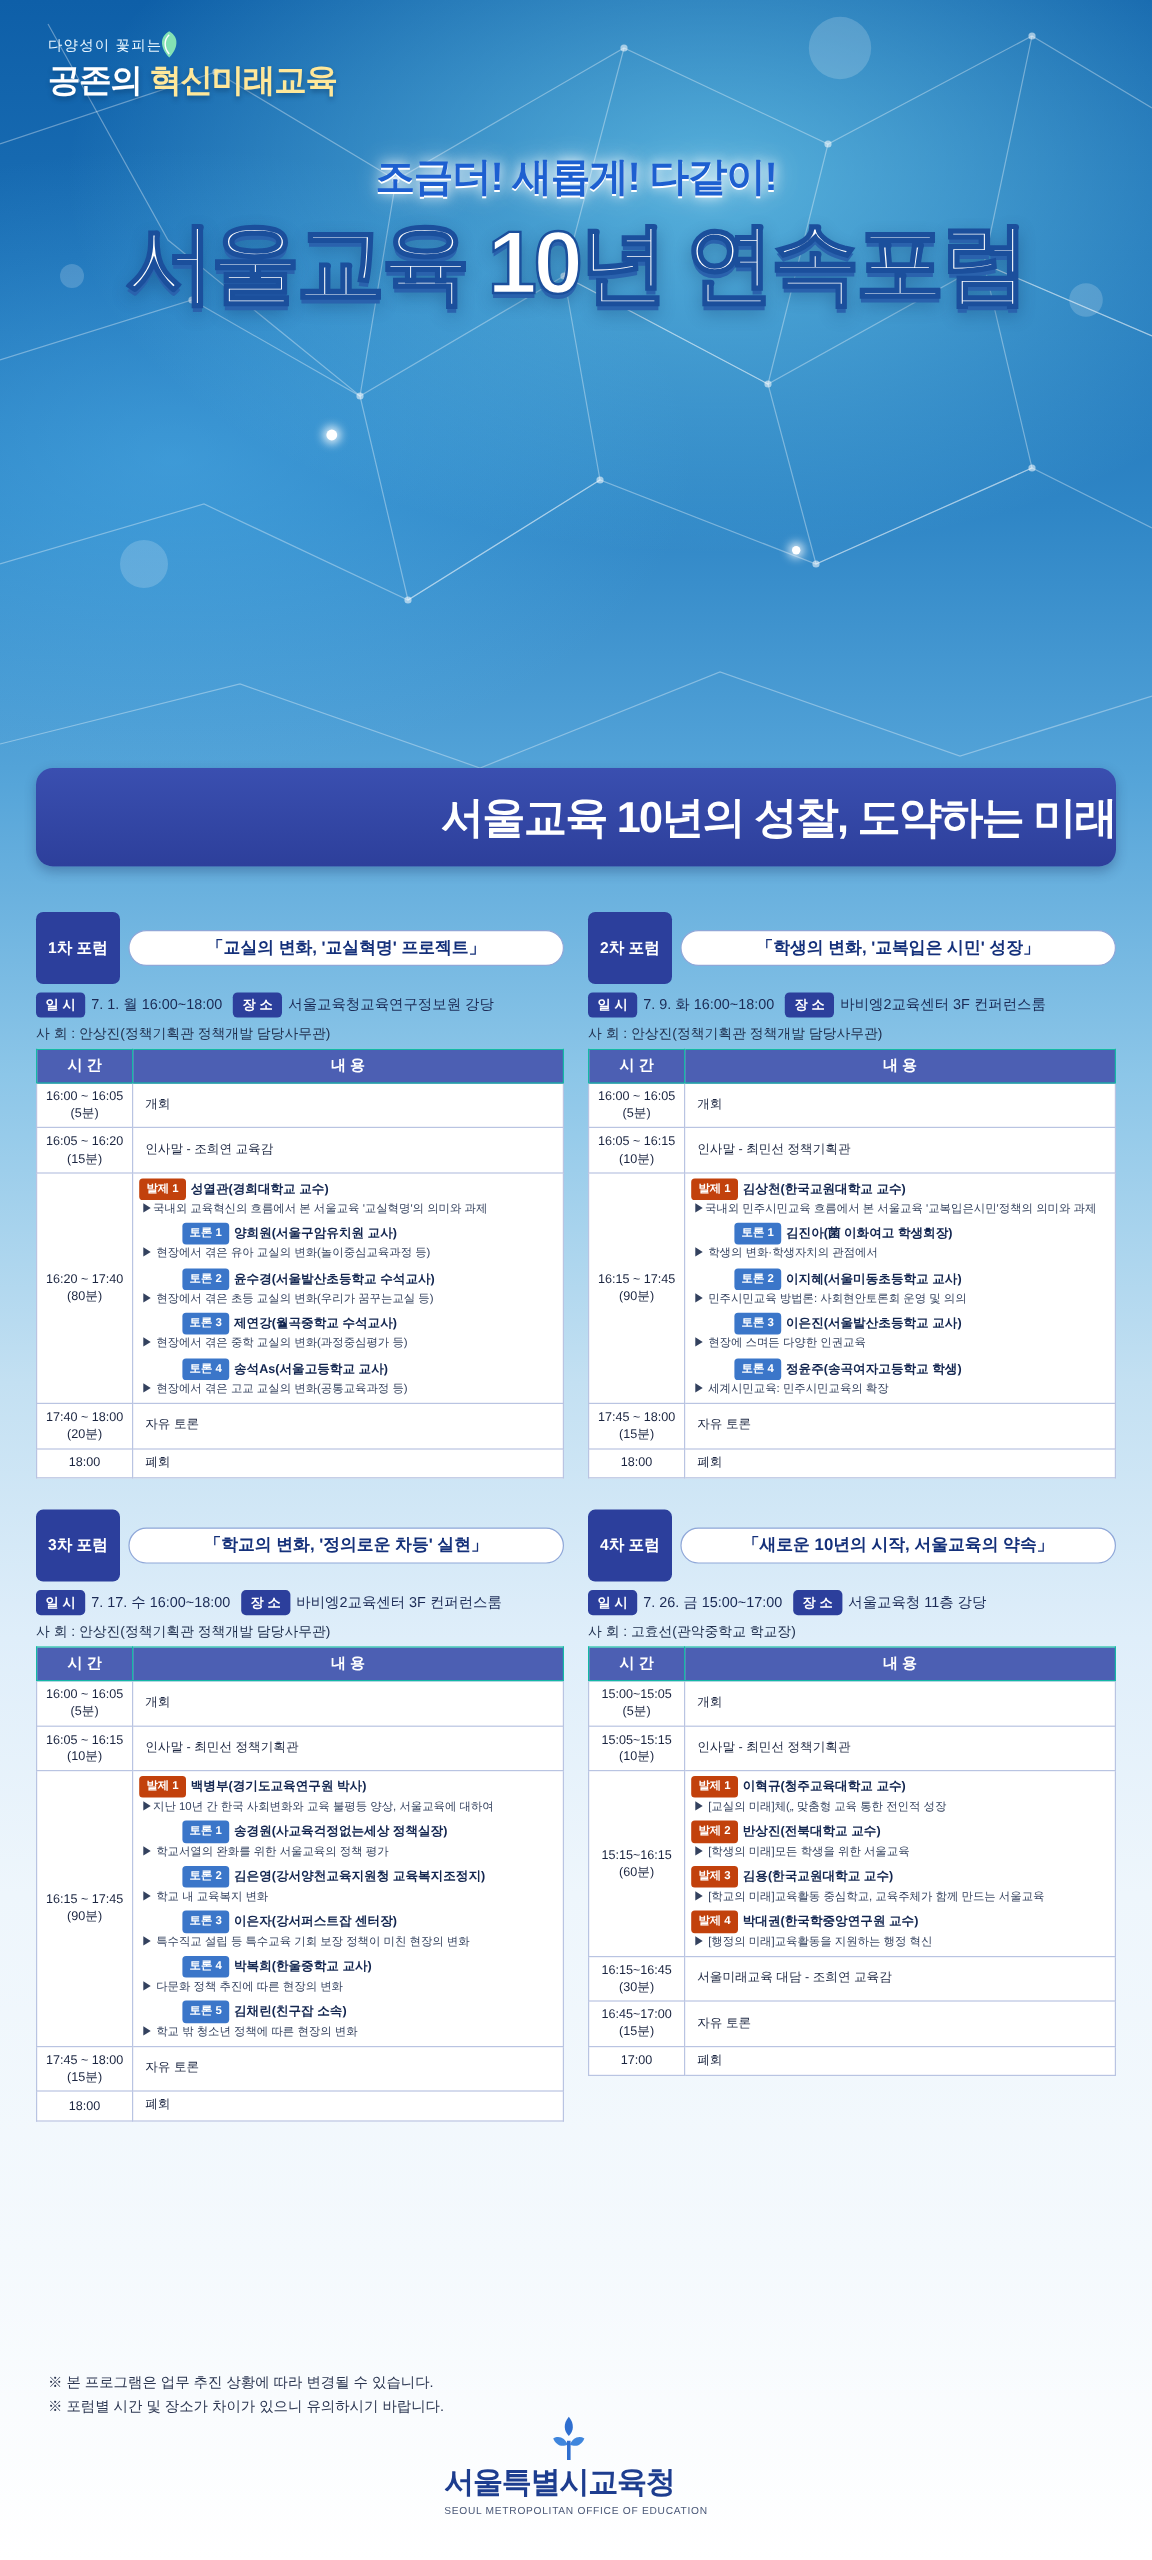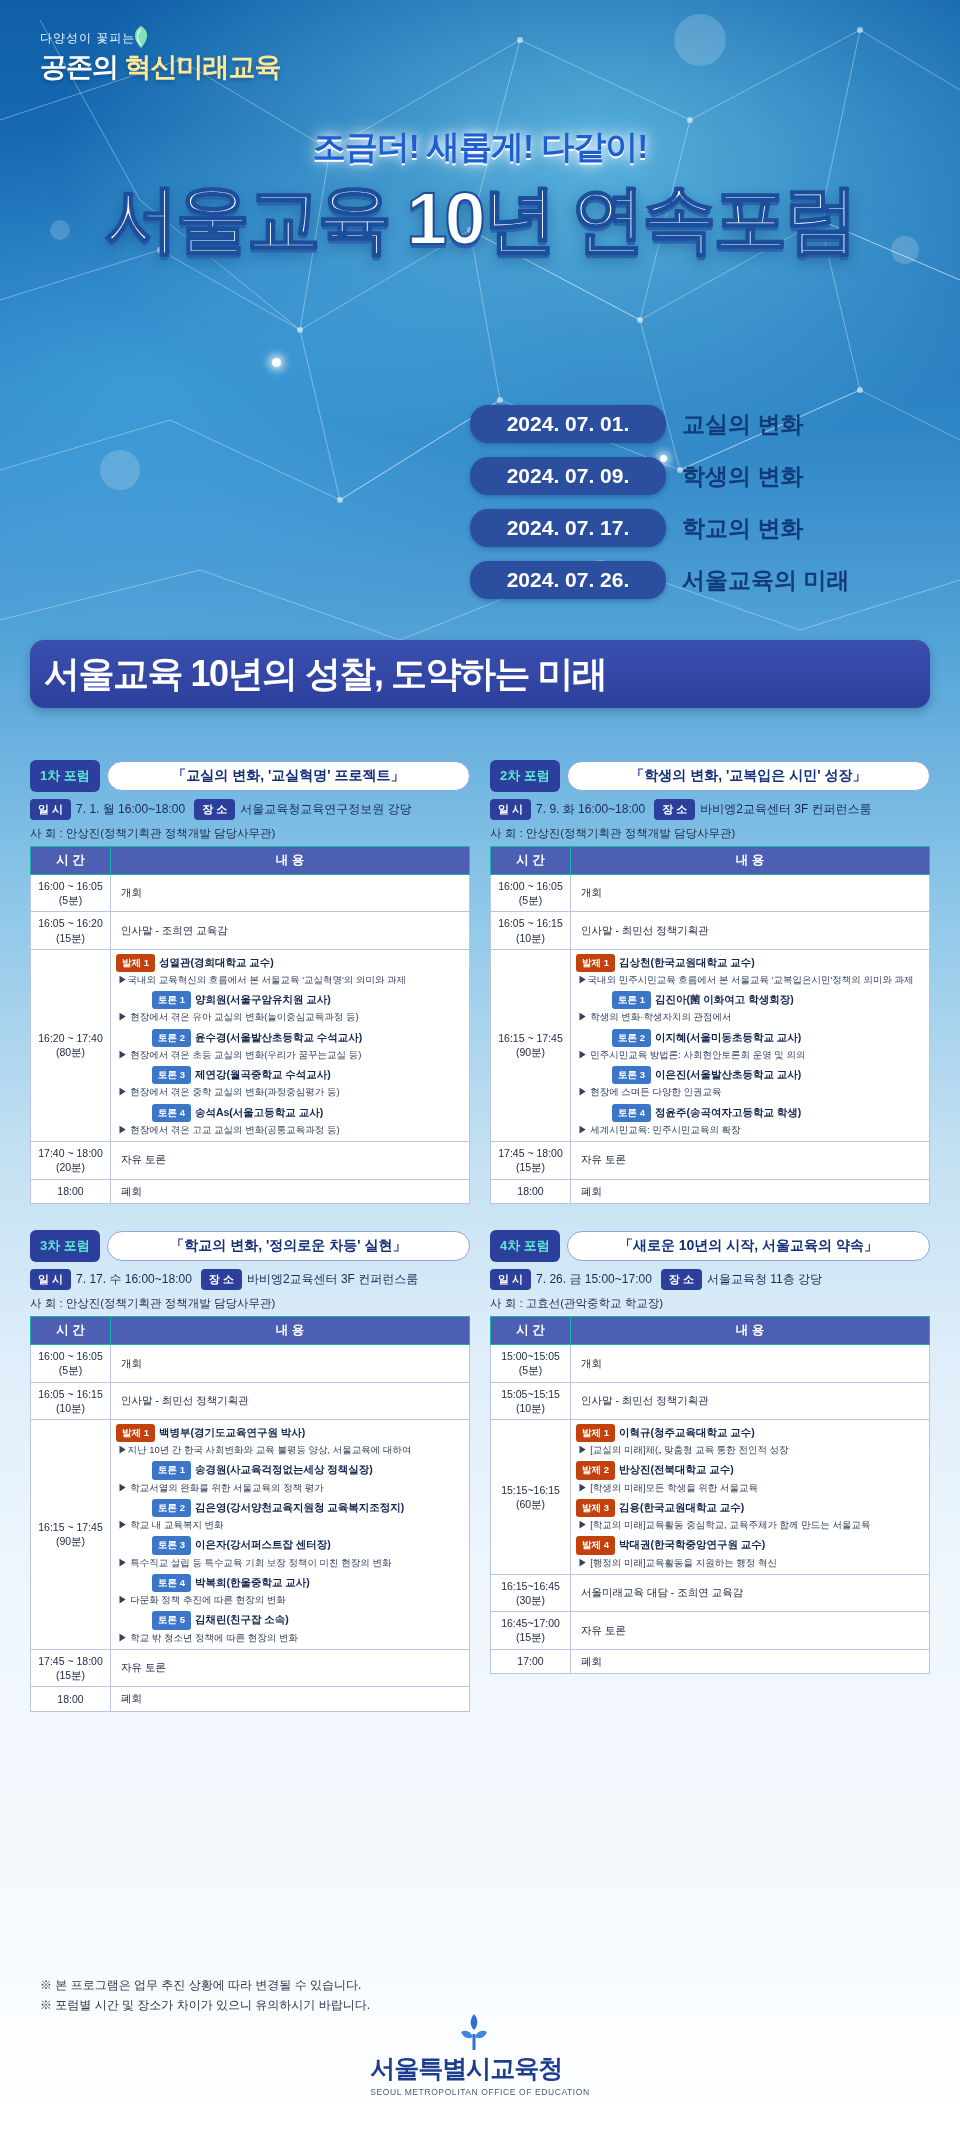--- a/index.html
+++ b/index.html
@@ -52,39 +52,39 @@
     background:#2b4f9e; color:#fff; font-size:21px; font-weight:bold;
     padding:7px 18px; border-radius:18px; min-width:196px; text-align:center;
     box-shadow:0 2px 5px rgba(0,40,90,0.3);
   }
   .datelabel {
     margin-left:16px; font-size:23px; font-weight:bold; color:#123a78;
   }
 
   
   .banner {
-    position:absolute; left:30px; top:640px; width:900px; height:68px;
+    position:absolute; left:30px; top:640px; width:900px; height:82px;
     background:linear-gradient(180deg,#3a4fb0,#2d3f9b);
     border-radius:14px;
-    display:flex; align-items:center; justify-content:flex-start;
+    display:flex; align-items:center; justify-content:flex-end;
     box-shadow:0 4px 10px rgba(20,40,90,0.3);
     padding-left:14px;
   }
   .banner span { color:#fff; font-size:36px; font-weight:bold; letter-spacing:-1.5px; }
 
   
   .grid {
     position:absolute; left:30px; top:760px; width:900px;
     display:grid; grid-template-columns: 440px 440px; column-gap:20px; row-gap:26px;
   }
   .forum { width:440px; }
   .fhead { display:flex; align-items:center; margin-bottom:7px; }
   .fbadge {
-    background:#2c3f9c; color:#5eead4; font-size:13px; font-weight:bold;
-    padding:7px 10px; border-radius:6px; white-space:nowrap;text-align:center;
+    background:#2c3f9c; color:#ffffff; font-size:13px; font-weight:bold;
+    padding:21px 10px; border-radius:6px; white-space:nowrap;text-align:center;
   }
   .ftitle {
     flex:1; margin-left:7px; border:1px solid #8fa7d8; border-radius:16px;
     background:#fff; color:#14307a; font-size:14px; font-weight:bold;
     padding:5px 10px; text-align:center; white-space:nowrap; overflow:hidden;
   }
   .finfo { display:flex; align-items:center; font-size:12px; color:#1b2a55; margin-bottom:6px; flex-wrap:nowrap; }
   .ilabel {
     background:#2c3f9c; color:#fff; font-size:11px; font-weight:bold;
     padding:3px 8px; border-radius:4px; margin-right:5px;
@@ -177,38 +177,20 @@
     </div>
   </div>
   <svg class="leafmark" viewBox="0 0 26 26">
     <path d="M13 2 C6 6 4 14 13 24 C22 14 20 6 13 2 Z" fill="#8ff0b5" opacity="0.9"></path>
     <path d="M13 5 C9 9 8 15 13 21" stroke="#fff" stroke-width="1.2" fill="none"></path>
   </svg>
 
   <div class="kicker">조금더! 새롭게! 다같이!</div>
   <div class="maintitle">서울교육 10년 연속포럼</div>
 
-  <div class="dates">
-    <div class="daterow">
-      <div class="datepill">2024. 07. 01.</div>
-      <div class="datelabel">교실의 변화</div>
-    </div>
-    <div class="daterow">
-      <div class="datepill">2024. 07. 09.</div>
-      <div class="datelabel">학생의 변화</div>
-    </div>
-    <div class="daterow">
-      <div class="datepill">2024. 07. 17.</div>
-      <div class="datelabel">학교의 변화</div>
-    </div>
-    <div class="daterow">
-      <div class="datepill">2024. 07. 26.</div>
-      <div class="datelabel">서울교육의 미래</div>
-    </div>
-  </div>
 
   <div class="banner">
     <span>서울교육 10년의 성찰, 도약하는 미래</span>
   </div>
 
   <div class="grid" id="forum-grid">
       <div class="forum">
         <div class="fhead">
           <div class="fbadge">1차 포럼</div>
           <div class="ftitle">「교실의 변화, '교실혁명' 프로젝트」</div>

